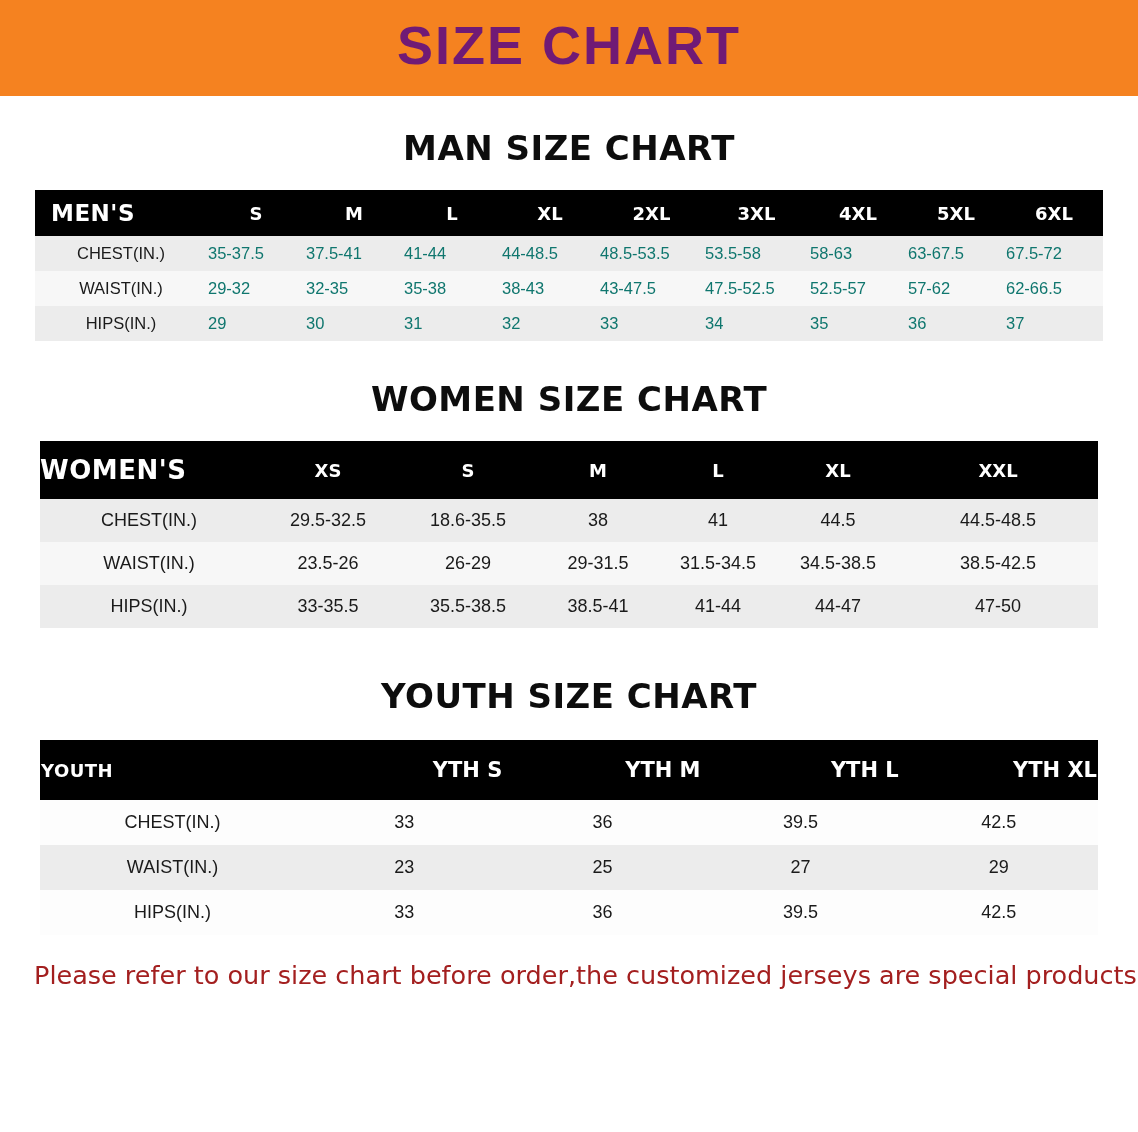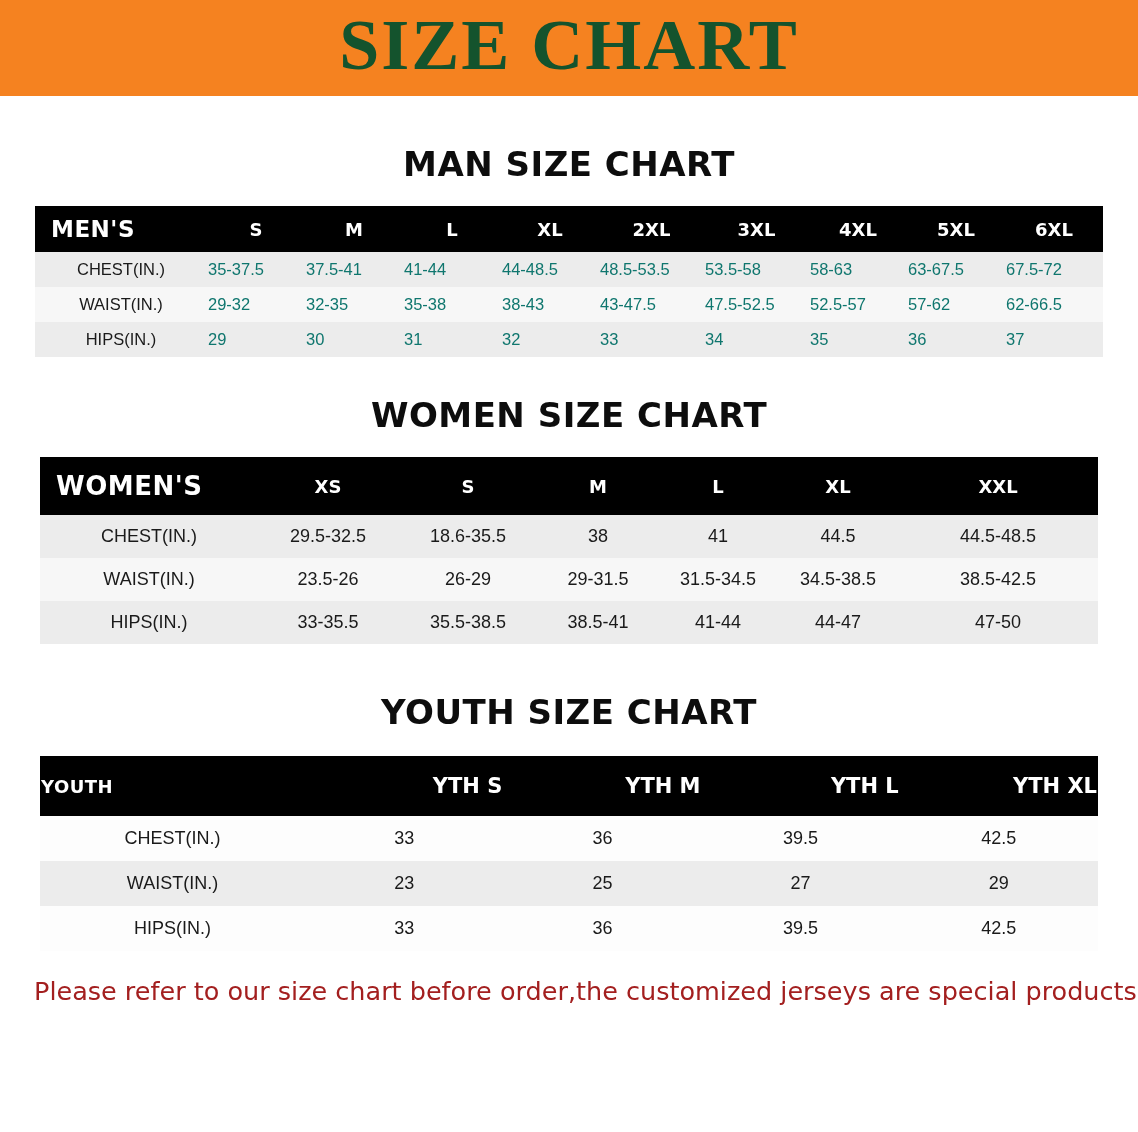--- a/index.html
+++ b/index.html
@@ -17,37 +17,37 @@
   }
   .banner {
     width: 100%;
     height: 96px;
     background: #f58220;
     display: flex;
     align-items: center;
     justify-content: center;
   }
   .banner-title {
-    font-family: Liberation Serif, serif;
-    font-weight: bold;
-    font-size: 72px;
+    font-family: Liberation Sans, sans-serif;
+    font-weight: bold;
+    font-size: 54px;
     letter-spacing: 2px;
-    color: #14532d;
+    color: #701a75;
     line-height: 1;
     padding-bottom: 6px;
   }
   .section-title {
     text-align: center;
     font-family: "DejaVu Sans", sans-serif;
     font-weight: bold;
     font-size: 34px;
     letter-spacing: 0.5px;
     color: #0d0d0d;
   }
-  .man-title { margin-top: 48px; margin-bottom: 22px; }
+  .man-title { margin-top: 32px; margin-bottom: 22px; }
   .women-title { margin-top: 38px; margin-bottom: 22px; }
   .youth-title { margin-top: 48px; margin-bottom: 24px; }
 
   table {
     border-collapse: collapse;
     table-layout: fixed;
   }
   .chart-wrap {
     display: flex;
     justify-content: center;
@@ -90,21 +90,21 @@
     background: #000;
     color: #fff;
     height: 58px;
     font-size: 18px;
     font-weight: bold;
     font-family: "DejaVu Sans", sans-serif;
     text-align: center;
   }
   .women-table thead th.rowhead {
     text-align: left;
-    padding-left: 16px;
+    padding-left: 0;
     font-size: 26px;
     letter-spacing: 0.5px;
   }
   .women-table tbody td {
     height: 43px;
     font-size: 18px;
     text-align: center;
     color: #1a1a1a;
   }
   .women-table tbody tr.light td { background: #ececec; }

